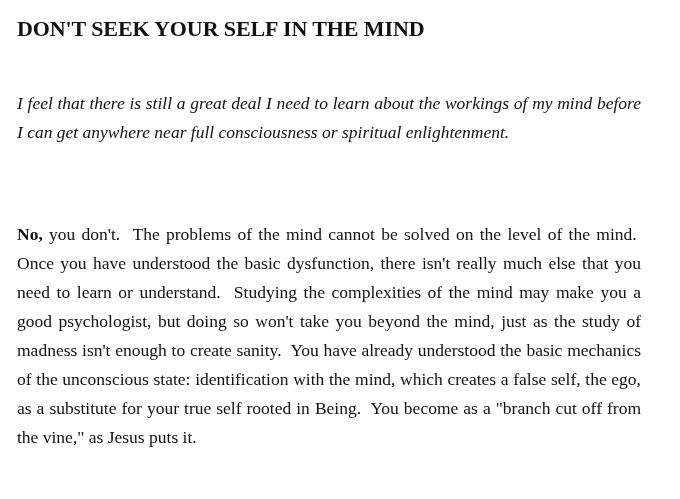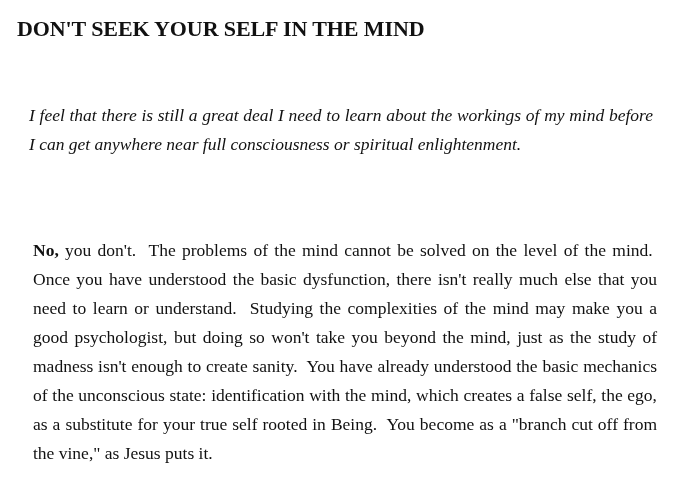--- a/index.html
+++ b/index.html
@@ -30,32 +30,32 @@
       font-weight: bold;
       line-height: 22px;
       letter-spacing: -0.1px;
       white-space: nowrap;
     }
     .question {
       position: absolute;
       left: 0;
       top: 89px;
       width: 624px;
-      margin: 12px;
+      margin: 0;
       font-size: 17.5px;
       font-style: italic;
       line-height: 28.7px;
       text-align: justify;
     }
     .answer {
       position: absolute;
       left: 0;
       top: 220px;
       width: 624px;
-      margin: 16px;
+      margin: 0;
       font-size: 17.5px;
       line-height: 29px;
       text-align: justify;
       word-spacing: 0px;
     }
     .answer b {
       font-weight: bold;
     }
   </style>
 </head>

